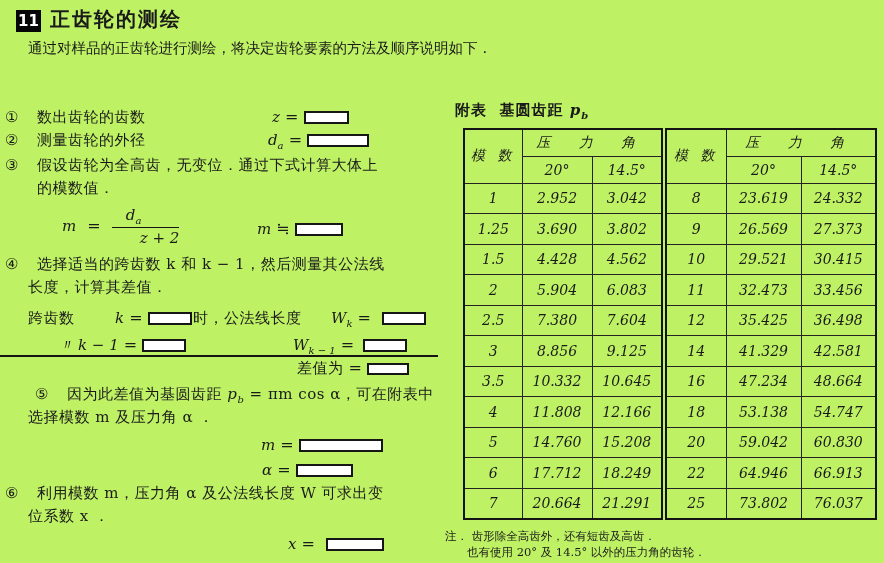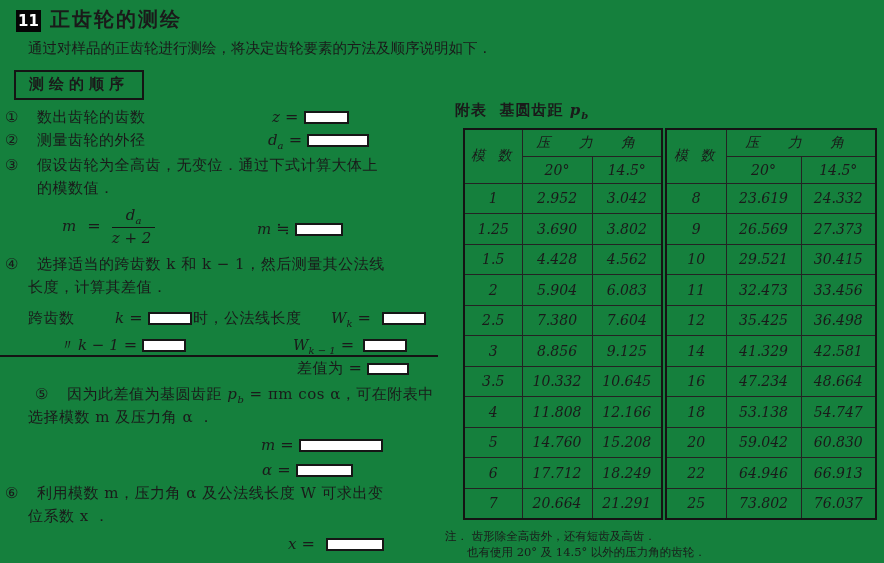--- a/index.html
+++ b/index.html
@@ -1,21 +1,21 @@
 <!DOCTYPE html>
 <html><head>
 <meta charset="utf-8">
 <style>
   * { margin: 0; padding: 0; box-sizing: border-box; }
   html, body { background: #ffffff; }
   .page {
     position: relative;
     width: 884px;
     height: 563px;
-    background: #15803d;
+    background: #bef264;
     color: #1a1a1a;
     font-family: "DejaVu Serif", serif;
     overflow: hidden;
   }
   .abs { position: absolute; white-space: nowrap; }
   .cjk { font-size: 15px; letter-spacing: 0.5px; }
   .sec-num {
     left: 16px; top: 10px; width: 25px; height: 22px;
     background: #050505; color: #ffffff;
     font-family: "DejaVu Sans", sans-serif; font-weight: bold;
@@ -39,21 +39,21 @@
   .mvar sub, .msub { font-size: 10px; font-style: italic; }
   .blank {
     display: inline-block;
     border: 2px solid #161616;
     background: #fff;
     height: 13px;
     vertical-align: -2px;
   }
   .frac { display: inline-block; vertical-align: middle; margin: 0 6px; }
   .frac .fnum { display: block; border-bottom: 1.6px solid #141414; padding: 0 14px 1px 14px; }
-  .frac .fden { display: block; padding-top: 1px; }
+  .frac .fden { display: block; padding-top: 1px; margin-left: 28px; }
   .divider { left: 0; top: 355px; width: 438px; border-top: 2px solid #141414; height: 0; }
   .appendix-title { left: 455px; top: 101px; font-weight: bold; font-size: 15px; letter-spacing: 1px; }
   .tables-wrap { left: 463px; top: 128px; display: flex; gap: 2px; font-style: italic; }
   table.gear-table { border-collapse: collapse; border: 2.5px solid #141414; table-layout: fixed; }
   table.gear-table th, table.gear-table td {
     border: 1.2px solid #232323; text-align: center;
     font-weight: normal; font-size: 14px; padding: 0;
   }
   table.gear-table th { height: 27px; font-size: 14px; }
   table.gear-table td { height: 30.5px; font-family: "DejaVu Serif", serif; }
@@ -72,23 +72,20 @@
 
 <div class="page">
 
   <div class="abs sec-num">
     <span>11</span>
   </div>
   <div class="abs page-title">正齿轮的测绘</div>
 
   <div class="abs intro">通过对样品的正齿轮进行测绘，将决定齿轮要素的方法及顺序说明如下．</div>
 
-  <div class="abs proc-box">
-    <span>测绘的顺序</span>
-  </div>
 
   <div class="abs cjk" style="left:5px; top:108px;">
     <span class="marker">①</span><span>数出齿轮的齿数</span>
   </div>
   <div class="abs" style="left:272px; top:107px;">
     <span class="mvar">z</span>
     <span>=</span>
     <span class="blank" style="width:45px;"></span>
   </div>
 

